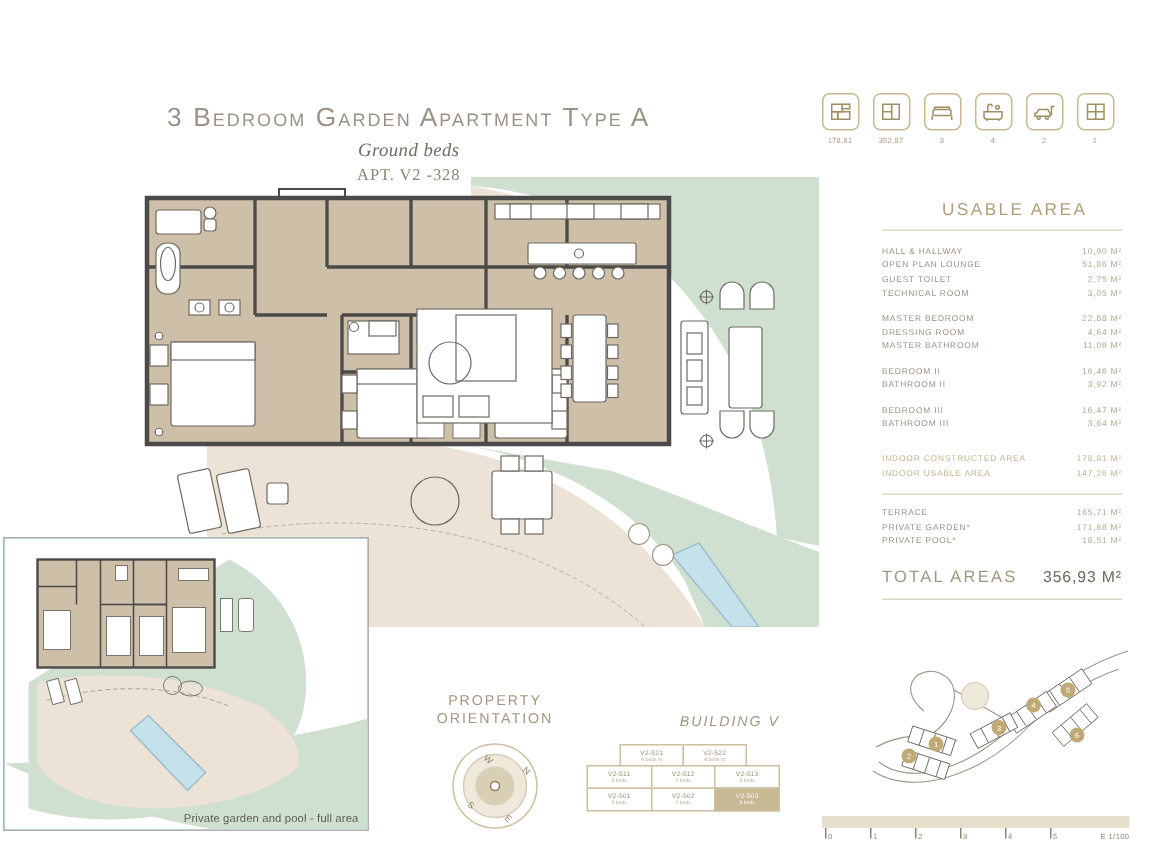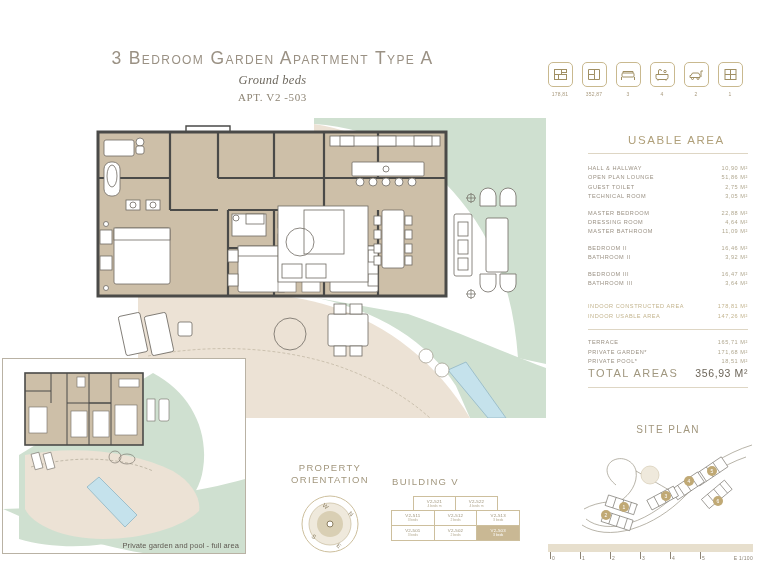--- a/index.html
+++ b/index.html
@@ -10,21 +10,21 @@
     color:#8a8070;
     position:relative;
   }
   .page{position:absolute;inset:0;}
 
   
   .header{position:absolute;left:0;top:48px;width:545px;text-align:center;}
   .title{
     font-size:17.5px;letter-spacing:1.4px;color:#9a9184;
     font-variant:small-caps;text-transform:capitalize;white-space:nowrap;
-    font-family:"Liberation Sans", sans-serif;font-weight:400;
+    font-family:"Liberation Sans", sans-serif;font-weight:400;margin-top:20px;
   }
   .subtitle{
     font-family:"Liberation Serif", serif;font-style:italic;
     font-size:12.5px;color:#6f6a60;margin-top:4px;letter-spacing:.3px;
   }
   .aptcode{
     font-family:"Liberation Serif", serif;font-size:11px;color:#8d8474;
     margin-top:3px;letter-spacing:.6px;
   }
 
@@ -59,33 +59,33 @@
   .rule{height:1px;background:#ded6c4;margin:7px 0 10px 0;}
   .rule.thin{margin:8px 0 8px 0;}
   .arow{display:flex;justify-content:space-between;font-size:5.6px;
         letter-spacing:.55px;line-height:9.4px;color:#9a9184;
         text-transform:uppercase;}
   .arow .v{color:#b3a versa;}
   .arow .v{color:#b0a78f;white-space:nowrap;}
   .gap{height:7px;}
   .arow.hl{color:#c3b48e;}
   .arow.hl .v{color:#c3b48e;}
-  .totals{display:flex;justify-content:space-between;align-items:baseline;}
+  .totals{display:flex;justify-content:space-between;align-items:baseline;margin-top:12px;}
   .totals .lab{font-size:11px;letter-spacing:1.5px;color:#a0977f;text-transform:uppercase;}
   .totals .val{font-size:10.5px;letter-spacing:.6px;color:#6d665a;}
 
   
   .orient{position:absolute;left:275px;top:462px;width:110px;text-align:center;}
   .orient .lab{font-size:9.5px;letter-spacing:1.3px;color:#a2977e;
                text-transform:uppercase;line-height:12px;}
 
   
   .building{position:absolute;left:392px;top:476px;width:128px;}
   .building .lab{font-size:9.5px;letter-spacing:1.3px;color:#a2977e;
-                 text-transform:uppercase;text-align:left;}
+                 text-transform:uppercase;text-align:right;font-style:italic;}
   .btable{margin-top:10px;}
   .brow{display:flex;}
   .bcell{
     border:1px solid #cdbf9d;box-sizing:border-box;flex:1;height:16px;
     display:flex;flex-direction:column;align-items:center;justify-content:center;
     margin-left:-1px;margin-top:-1px;background:#fff;
   }
   .bcell .c{font-size:4.4px;color:#9a8f74;letter-spacing:.2px;line-height:5px;}
   .bcell .s{font-size:3.4px;color:#b5ab92;line-height:4.4px;}
   .bcell.sel{background:#c9b894;}
@@ -105,21 +105,21 @@
   .sb-scale{position:absolute;right:0;top:3px;font-size:5px;color:#8d8475;letter-spacing:.3px;}
 </style>
 </head>
 <body>
 
 <div class="page">
 
   <div class="header">
     <div class="title">3 Bedroom Garden Apartment type A</div>
     <div class="subtitle">Ground beds</div>
-    <div class="aptcode">APT. V2 -503</div>
+    <div class="aptcode">APT. V2 -328</div>
   </div>
 
   <div class="specs">
     <div class="spec">
       <div class="box">
         <svg width="15" height="15" viewBox="0 0 15 15">
             <g fill="none" stroke="#a08f63" stroke-width="1">
           <rect x="1.5" y="2.5" width="7" height="5"></rect>
               <rect x="8.5" y="2.5" width="5" height="3"></rect>
           <rect x="1.5" y="7.5" width="4" height="5"></rect>
@@ -556,21 +556,20 @@
         </div>
         <div class="bcell sel">
           <span class="c">V2-503</span>
           <span class="s">3 beds</span>
         </div>
       </div>
     </div>
   </div>
 
   <div class="site">
-    <div class="lab">Site Plan</div>
     <svg width="184" height="108" viewBox="0 0 184 108" style="margin-top:4px">
 
       <g fill="none" stroke="#9a9384" stroke-width=".7">
         <path d="M176 6 C150 14 126 30 108 48 C92 64 74 78 54 84 C36 90 20 88 10 80"></path>
         <path d="M170 18 C146 26 124 42 108 58 C94 72 76 84 56 90 C36 96 18 94 6 86"></path>
         <path d="M40 46 C30 38 28 28 36 22 C46 16 58 22 60 32 C62 44 54 56 44 62"></path>
         <path d="M60 32 C74 40 88 48 98 54"></path>
         <path d="M8 70 C22 62 44 60 62 66"></path>
       </g>
 

